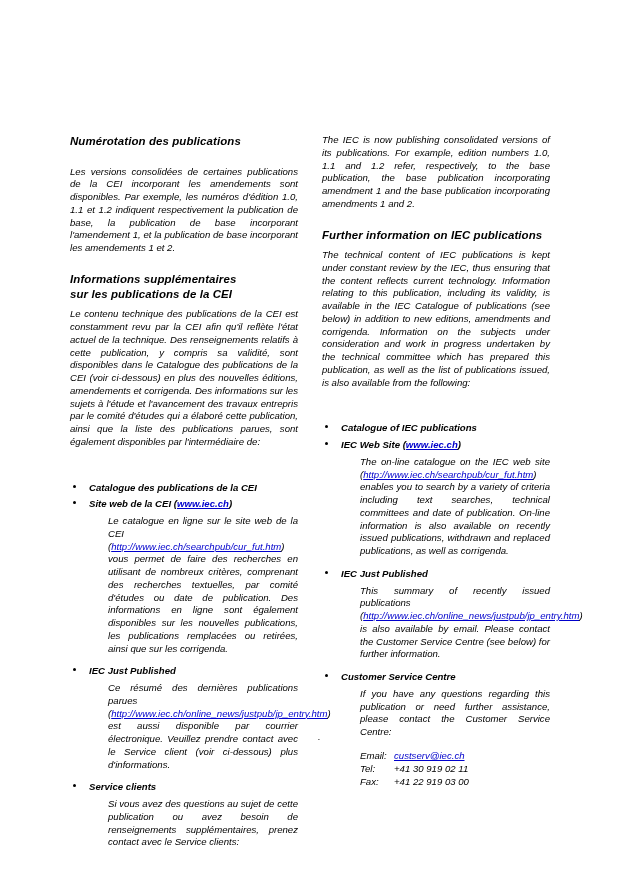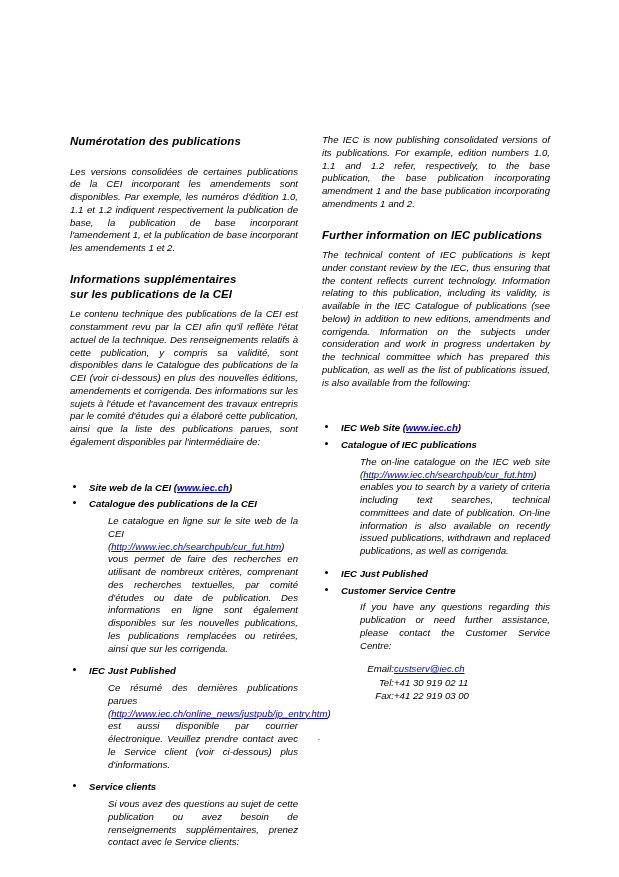--- a/index.html
+++ b/index.html
@@ -86,21 +86,20 @@
     font-size: 7.2pt;
     line-height: 1.38;
     margin-top: 4px;
   }
   .contact-row {
     display: flex;
   }
   .contact-label {
     width: 34px;
     flex: none;
-    text-align: right;
   }
   a.link {
     color: #0000cc;
     text-decoration: underline;
   }
   .stray-dot {
     position: absolute;
     left: 318px;
     top: 716px;
     font-size: 7pt;
@@ -126,25 +125,25 @@
 
       <div class="section tight">
         <h2 class="section-title">
           <span>Informations supplémentaires</span><br>
           <span>sur les publications de la CEI</span>
         </h2>
         <p class="body">Le contenu technique des publications de la CEI est constamment revu par la CEI afin qu'il reflète l'état actuel de la technique. Des renseignements relatifs à cette publication, y compris sa validité, sont disponibles dans le Catalogue des publications de la CEI (voir ci-dessous) en plus des nouvelles éditions, amendements et corrigenda. Des informations sur les sujets à l'étude et l'avancement des travaux entrepris par le comité d'études qui a élaboré cette publication, ainsi que la liste des publications parues, sont également disponibles par l'intermédiaire de:</p>
       </div>
 
       <div class="bullet-row">
+        <span class="dot"></span><span>Catalogue des publications de la CEI</span>
+      </div>
+
+      <div class="bullet-row">
         <span class="dot"></span><span>Site web de la CEI (</span><a class="link" href="#">www.iec.ch</a><span>)</span>
-      </div>
-
-      <div class="bullet-row">
-        <span class="dot"></span><span>Catalogue des publications de la CEI</span>
       </div>
       <p class="sub-text"><span>Le catalogue en ligne sur le site web de la CEI (</span><a class="link" href="#">http://www.iec.ch/searchpub/cur_fut.htm</a><span>) vous permet de faire des recherches en utilisant de nombreux critères, comprenant des recherches textuelles, par comité d'études ou date de publication. Des informations en ligne sont également disponibles sur les nouvelles publications, les publications remplacées ou retirées, ainsi que sur les corrigenda.</span></p>
 
       <div class="bullet-row">
         <span class="dot"></span><span>IEC Just Published</span>
       </div>
       <p class="sub-text"><span>Ce résumé des dernières publications parues (</span><a class="link" href="#">http://www.iec.ch/online_news/justpub/jp_entry.htm</a><span>) est aussi disponible par courrier électronique. Veuillez prendre contact avec le Service client (voir ci-dessous) plus d'informations.</span></p>
 
       <div class="bullet-row">
         <span class="dot"></span><span>Service clients</span>
@@ -159,31 +158,32 @@
       <div class="section">
         <p class="body">The IEC is now publishing consolidated versions of its publications. For example, edition numbers 1.0, 1.1 and 1.2 refer, respectively, to the base publication, the base publication incorporating amendment 1 and the base publication incorporating amendments 1 and 2.</p>
       </div>
 
       <div class="section tight">
         <h2 class="section-title">Further information on IEC publications</h2>
         <p class="body">The technical content of IEC publications is kept under constant review by the IEC, thus ensuring that the content reflects current technology. Information relating to this publication, including its validity, is available in the IEC Catalogue of publications (see below) in addition to new editions, amendments and corrigenda. Information on the subjects under consideration and work in progress undertaken by the technical committee which has prepared this publication, as well as the list of publications issued, is also available from the following:</p>
       </div>
 
       <div class="bullet-row">
+        <span class="dot"></span><span>Catalogue of IEC publications</span>
+      </div>
+
+      <div class="bullet-row">
         <span class="dot"></span><span>IEC Web Site (</span><a class="link" href="#">www.iec.ch</a><span>)</span>
       </div>
-
-      <div class="bullet-row">
-        <span class="dot"></span><span>Catalogue of IEC publications</span>
-      </div>
       <p class="sub-text"><span>The on-line catalogue on the IEC web site (</span><a class="link" href="#">http://www.iec.ch/searchpub/cur_fut.htm</a><span>) enables you to search by a variety of criteria including text searches, technical committees and date of publication. On-line information is also available on recently issued publications, withdrawn and replaced publications, as well as corrigenda.</span></p>
 
       <div class="bullet-row">
         <span class="dot"></span><span>IEC Just Published</span>
       </div>
+      <p class="sub-text"><span>This summary of recently issued publications (</span><a class="link" href="#">http://www.iec.ch/online_news/justpub/jp_entry.htm</a><span>) is also available by email. Please contact the Customer Service Centre (see below) for further information.</span></p>
 
       <div class="bullet-row">
         <span class="dot"></span><span>Customer Service Centre</span>
       </div>
       <p class="sub-text"><span>If you have any questions regarding this publication or need further assistance, please contact the Customer Service Centre:</span></p>
 
       <div class="contact">
         <div class="contact-row">
           <span class="contact-label">Email:</span>
           <a class="link" href="#">custserv@iec.ch</a>

